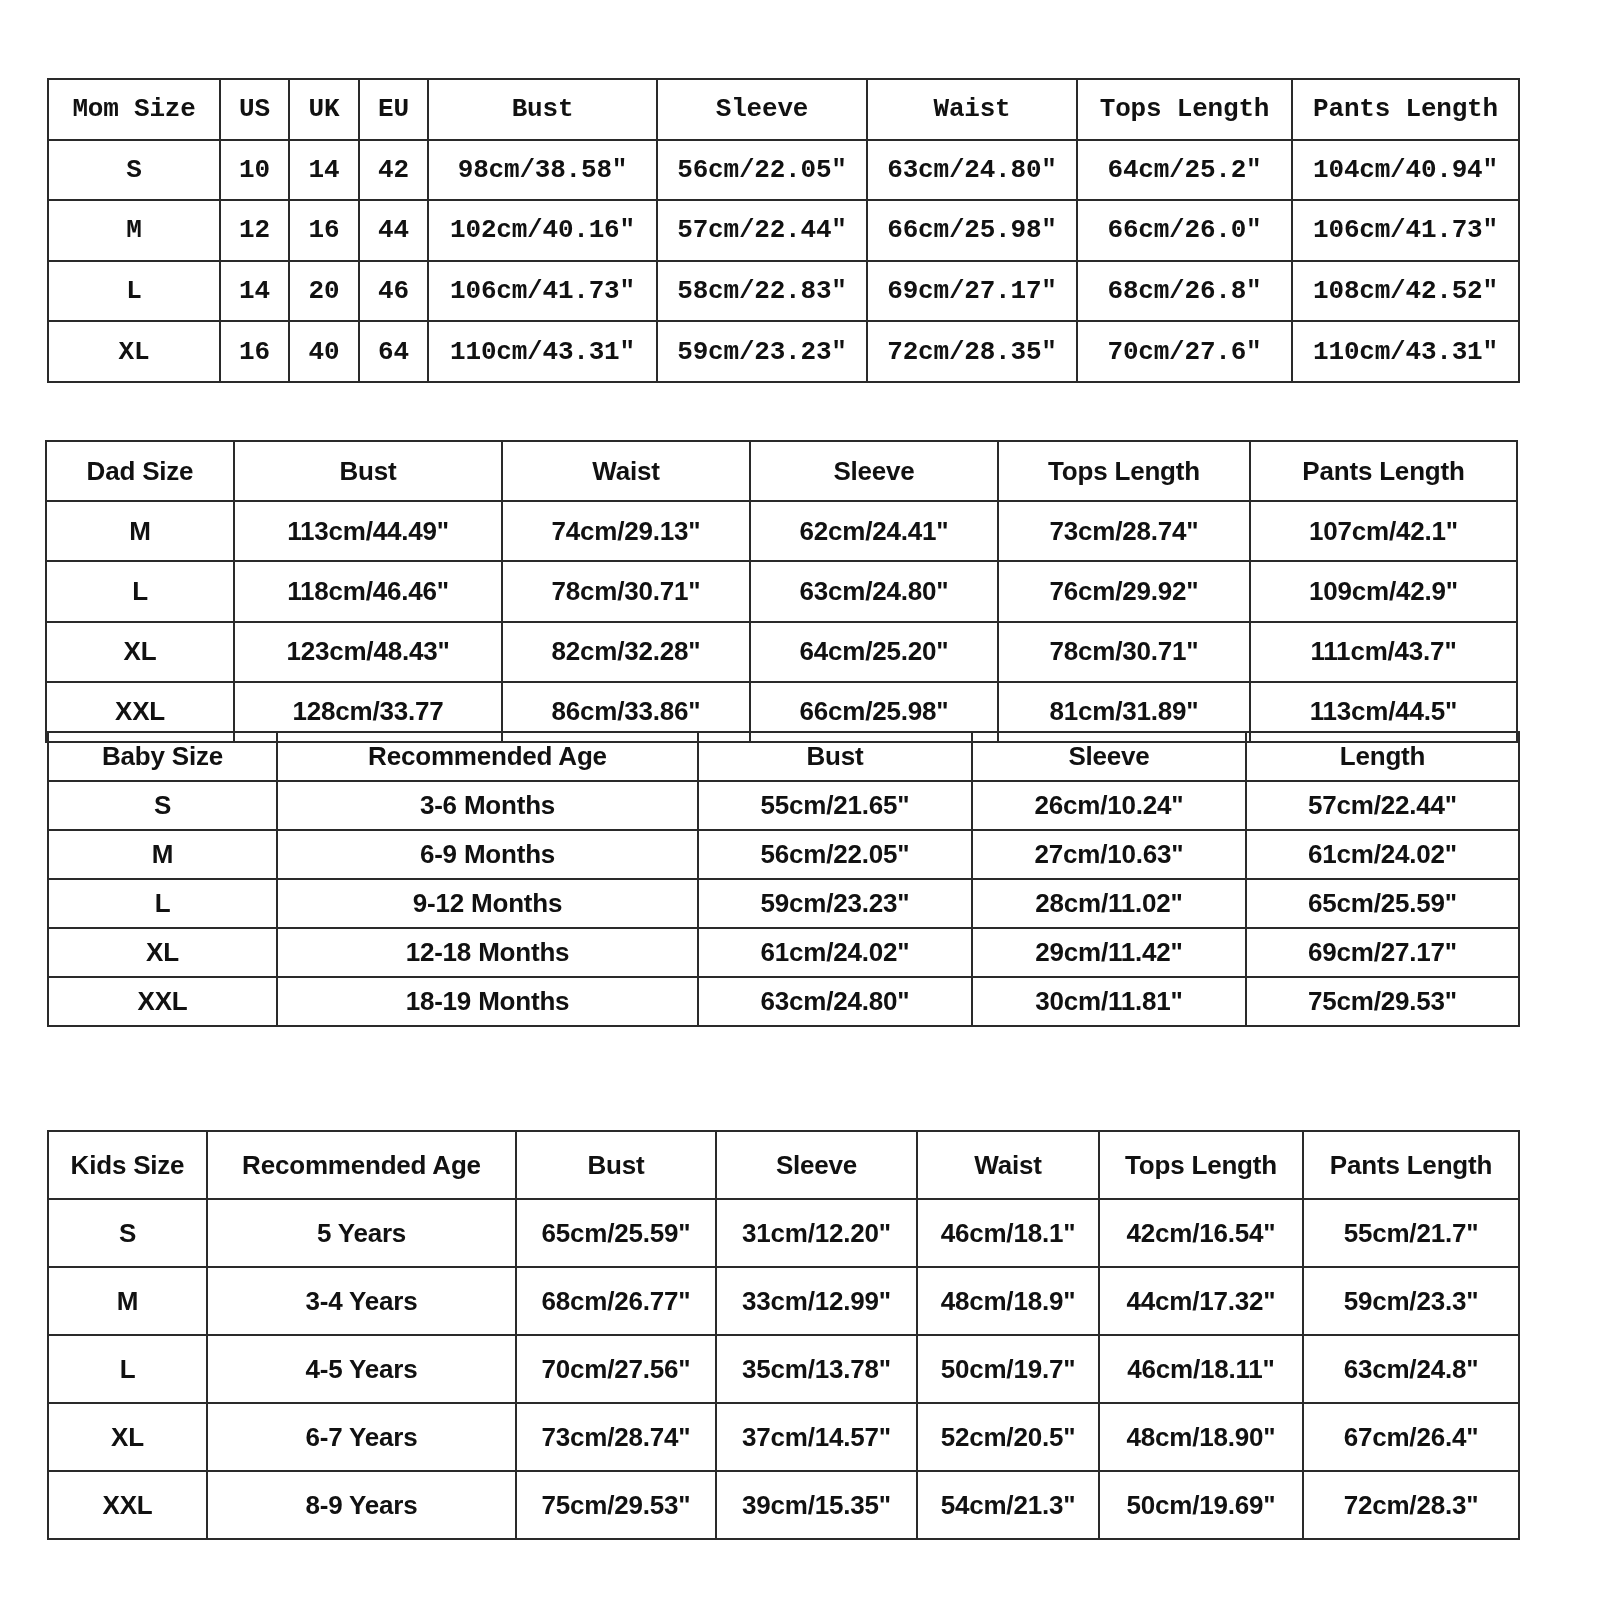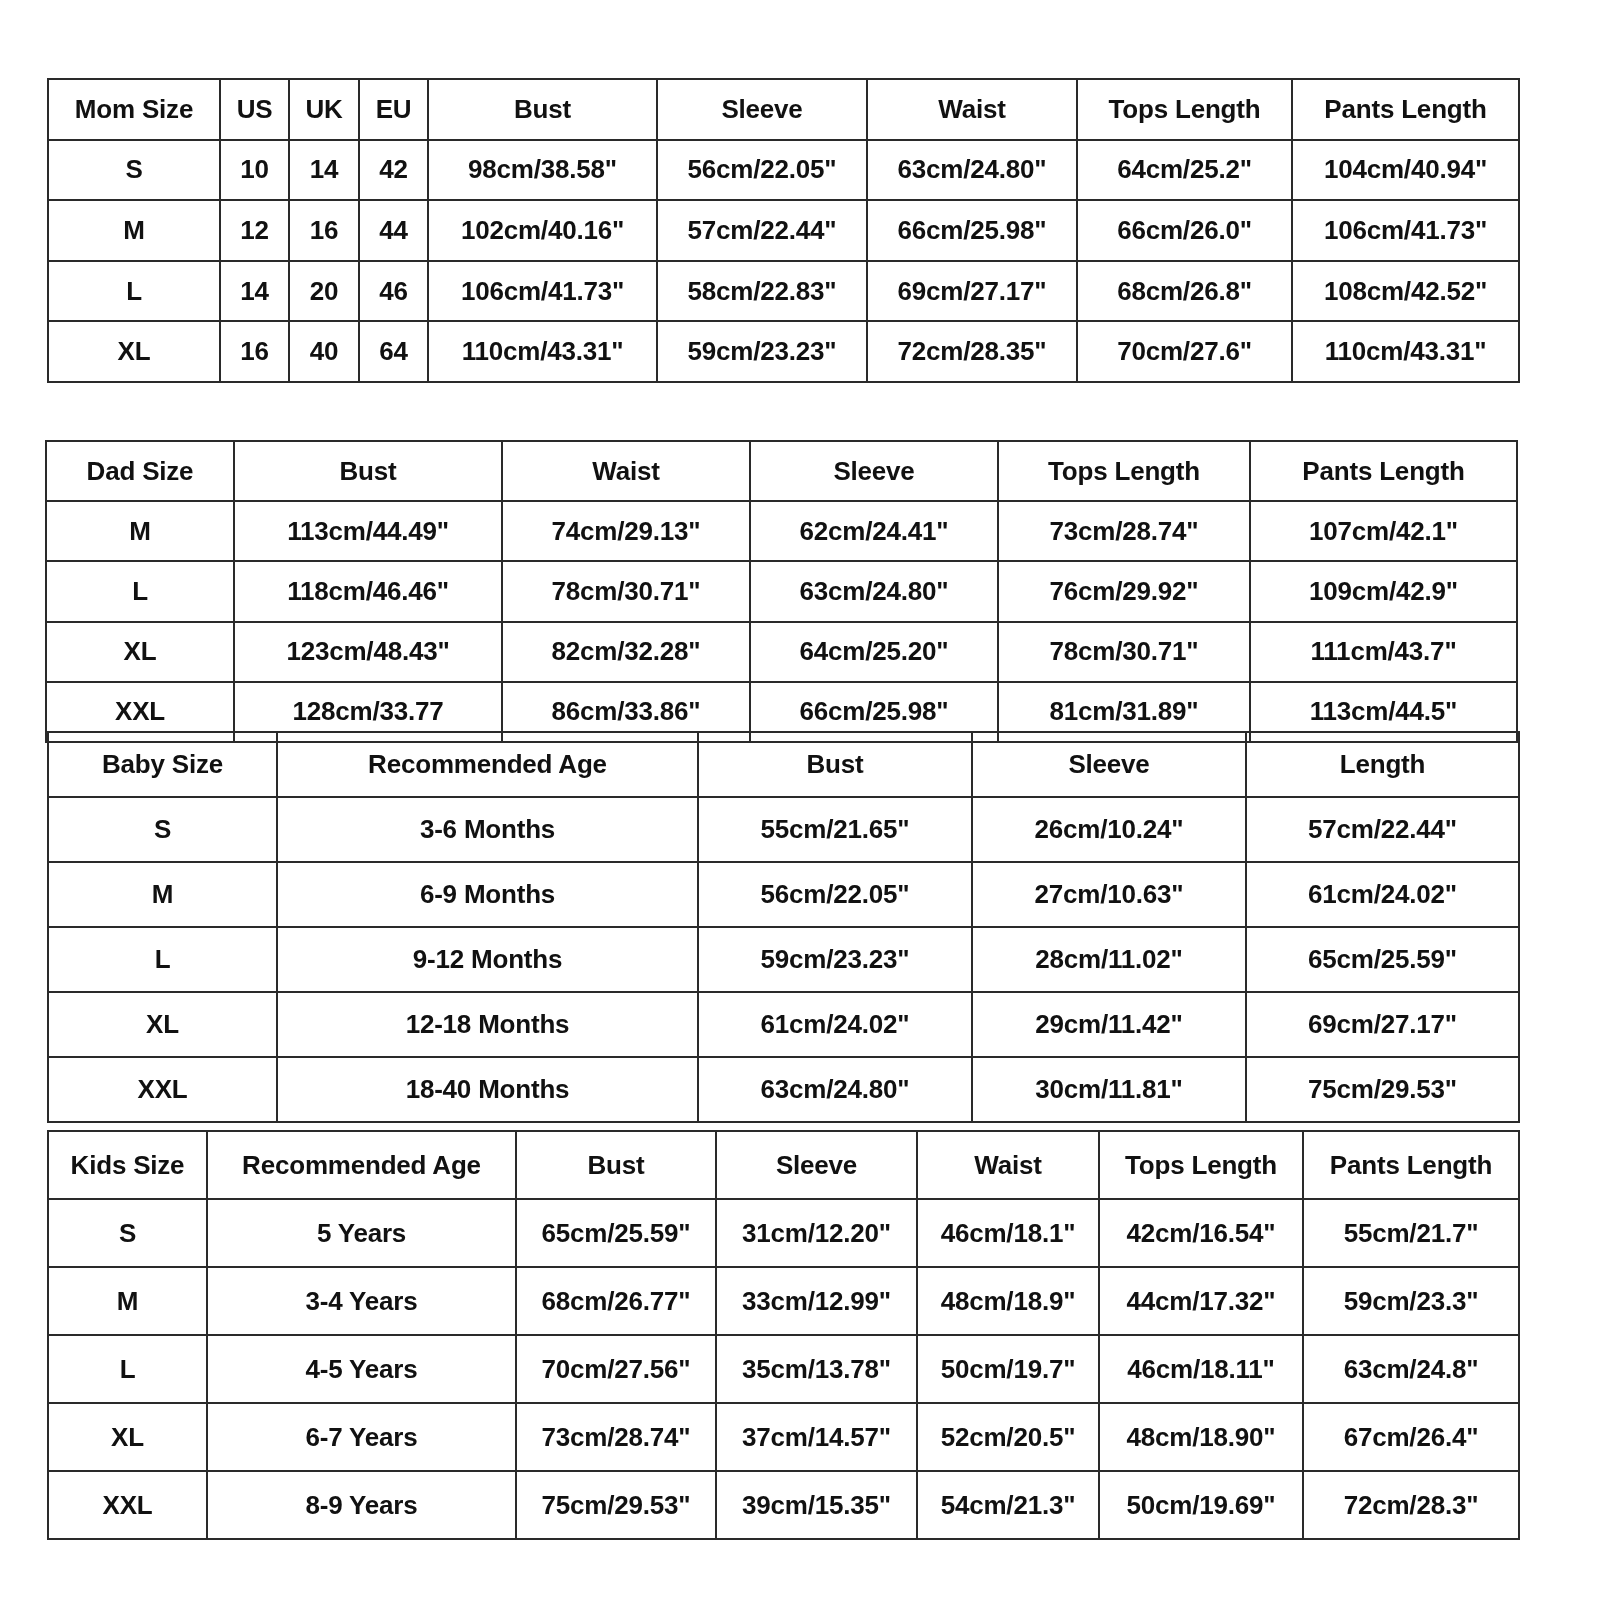--- a/index.html
+++ b/index.html
@@ -29,26 +29,26 @@
     font-size: 26px;
     padding: 0;
     white-space: nowrap;
     overflow: hidden;
     color: #111111;
     letter-spacing: -0.2px;
   }
   table.size-table th {
     font-weight: bold;
   }
-  #mom-table { left: 47px; top: 78px; width: 1471px; }
+  #mom-table { left: 47px; top: 78px; width: 1471px; font-family: Liberation Mono, monospace; }
   #mom-table tr { height: 60.6px; }
   #dad-table { left: 45px; top: 402px; width: 1471px; margin-top: 38px; }
   #dad-table tr { height: 60.2px; }
   #baby-table { left: 47px; top: 731px; width: 1471px; }
-  #baby-table tr { height: 65px; padding-left: 40px; }
+  #baby-table tr { height: 49px; padding-left: 40px; }
   #kids-table { left: 47px; top: 1130px; width: 1471px; }
   #kids-table tr { height: 68px; }
 </style>
 </head>
 <body>
 
 <table class="size-table" id="mom-table">
   <colgroup>
     <col style="width:172px">
       <col style="width:69px">
@@ -217,21 +217,21 @@
     </tr>
     <tr>
       <td>XL</td>
       <td>12-18 Months</td>
       <td>61cm/24.02"</td>
       <td>29cm/11.42"</td>
       <td>69cm/27.17"</td>
     </tr>
     <tr>
       <td>XXL</td>
-      <td>18-40 Months</td>
+      <td>18-19 Months</td>
       <td>63cm/24.80"</td>
       <td>30cm/11.81"</td>
       <td>75cm/29.53"</td>
     </tr>
   </tbody>
 </table>
 
 <table class="size-table" id="kids-table">
   <colgroup>
     <col style="width:159px">

